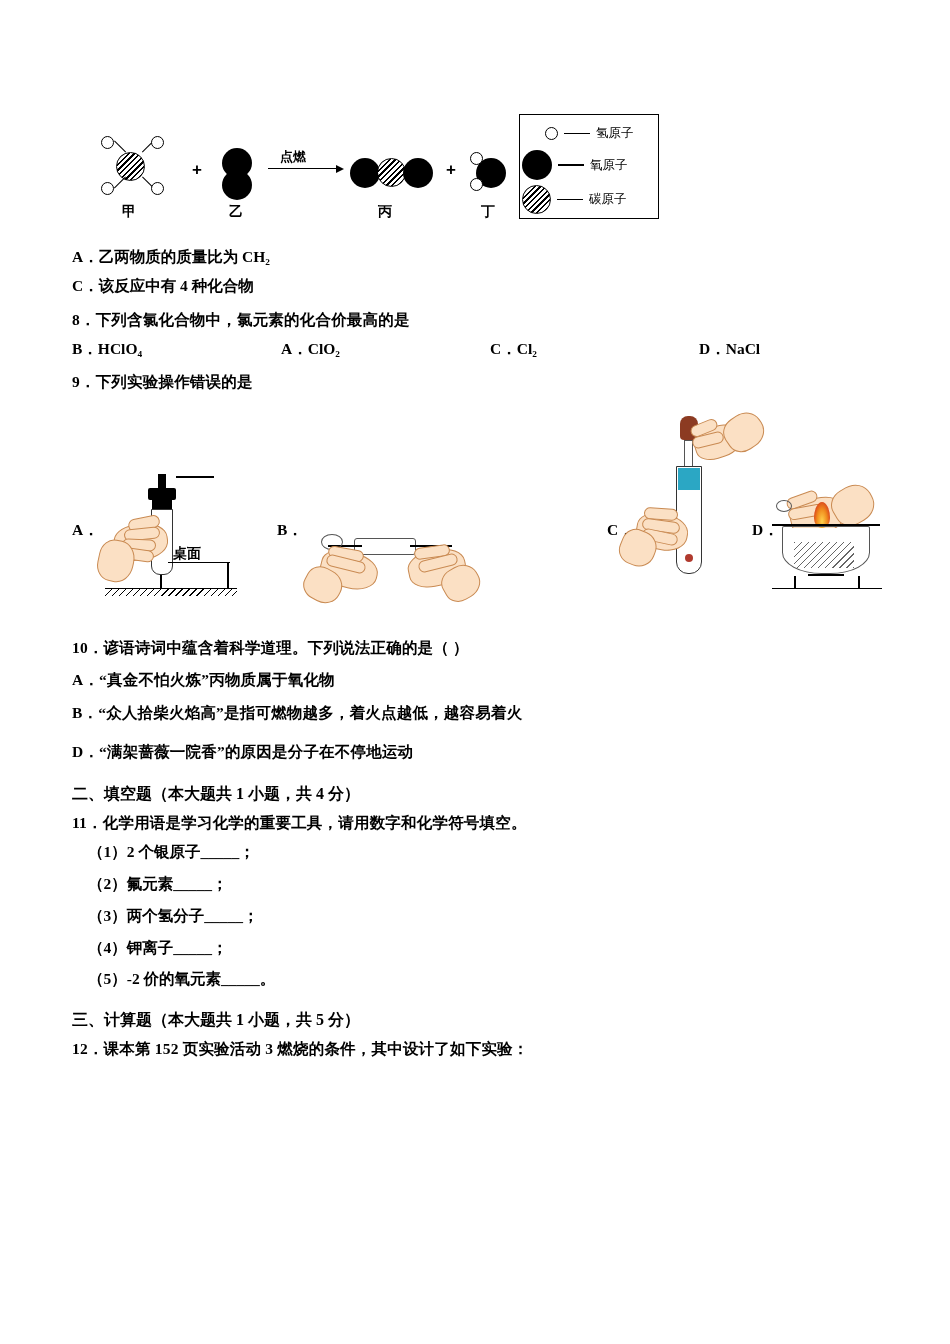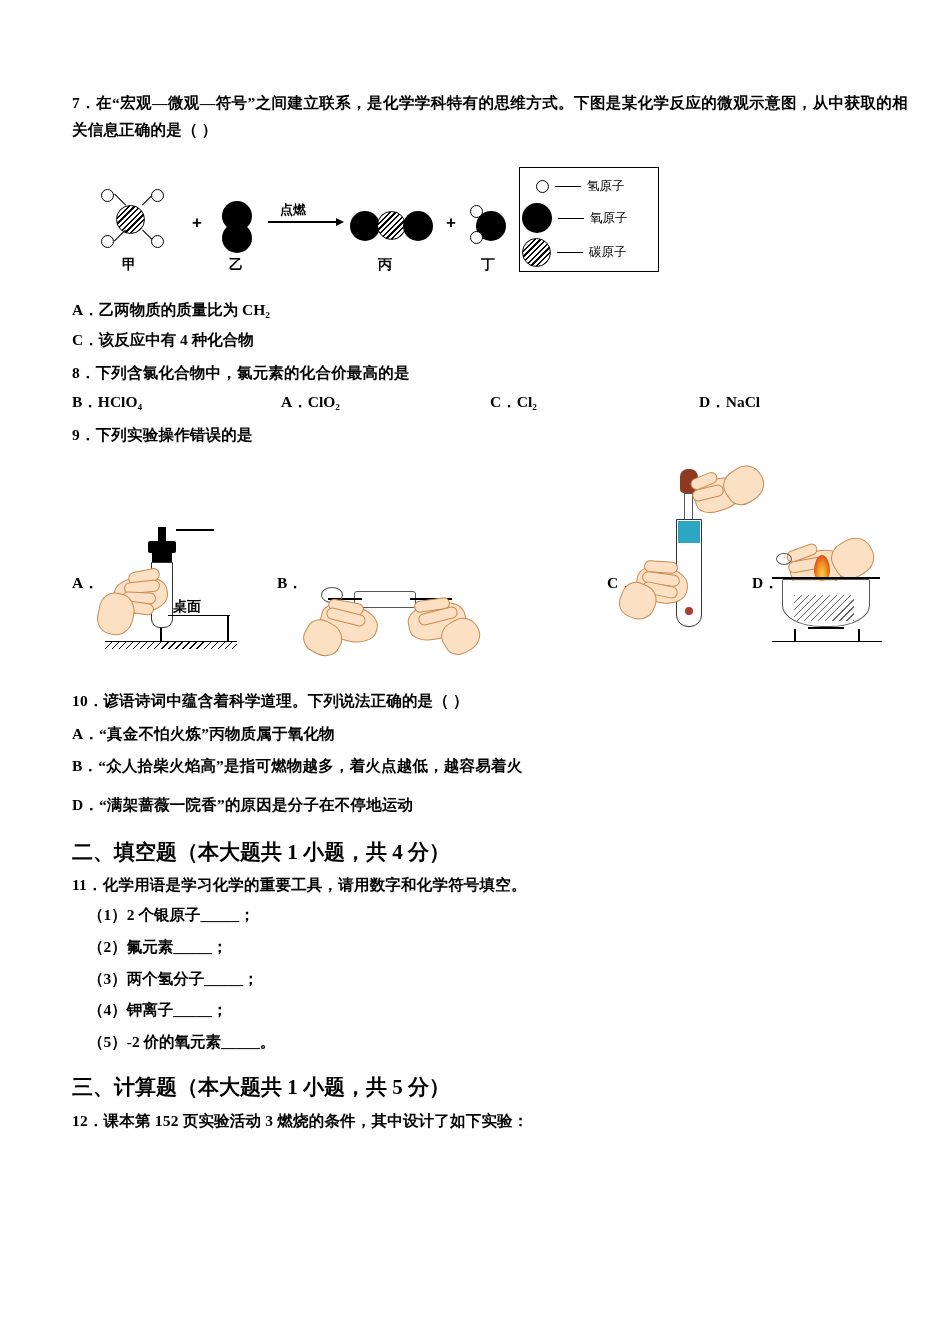--- a/index.html
+++ b/index.html
@@ -195,38 +195,37 @@
   }
   .glassline {
     position: absolute;
     border: 1.3px solid #555;
     box-sizing: border-box;
     background: transparent;
   }
 
   
   .sec-title {
-    font-size: 21px;
+    font-size: 16px;
     font-weight: bold;
     line-height: 1.9;
   }
   .fill-item {
     font-size: 15.5px;
     font-weight: bold;
     line-height: 2.05;
     padding-left: 16px;
   }
 </style>
 </head>
 <body>
 
 <div class="page">
   <div class="content">
 
-    <div class="q-text">7．在“宏观—微观—符号”之间建立联系，是化学学科特有的思维方式。下图是某化学反应的微观示意图，从中获取的相关信息正确的是（ ）</div>
 
     <div class="fig1">
 
       <div>
         <div class="atom atom-c" style="left:44px; top:46px;"></div>
         <div class="bondline" style="left:40px; top:40px; width:16px; transform:rotate(45deg);"></div>
         <div class="bondline" style="left:68px; top:40px; width:16px; transform:rotate(-45deg);"></div>
         <div class="bondline" style="left:40px; top:76px; width:16px; transform:rotate(-45deg);"></div>
         <div class="bondline" style="left:68px; top:76px; width:16px; transform:rotate(45deg);"></div>
         <div class="atom atom-h" style="left:29px; top:30px;"></div>
@@ -260,21 +259,21 @@
       <div class="plus" style="left:374px; top:54px;">+</div>
 
       <div>
         <div class="atom atom-o" style="left:404px; top:52px;"></div>
         <div class="atom atom-h" style="left:398px; top:46px;"></div>
         <div class="atom atom-h" style="left:398px; top:72px;"></div>
         <div class="fig-caption" style="left:409px; top:97px;">丁</div>
       </div>
 
       <div class="legend-box" style="left:447px; top:8px; width:140px; height:105px;">
-        <div class="legend-row" style="left:16px; top:10px;">
+        <div class="legend-row" style="left:25px; top:10px;">
           <span class="atom atom-h" style="position:relative; left:0; top:0;"></span>
           <span class="legend-dash"></span>
           <span>氢原子</span>
         </div>
         <div class="legend-row" style="left:2px; top:35px;">
           <span class="atom atom-o" style="position:relative; left:0; top:0;"></span>
           <span class="legend-dash"></span>
           <span>氧原子</span>
         </div>
         <div class="legend-row" style="left:2px; top:70px;">

